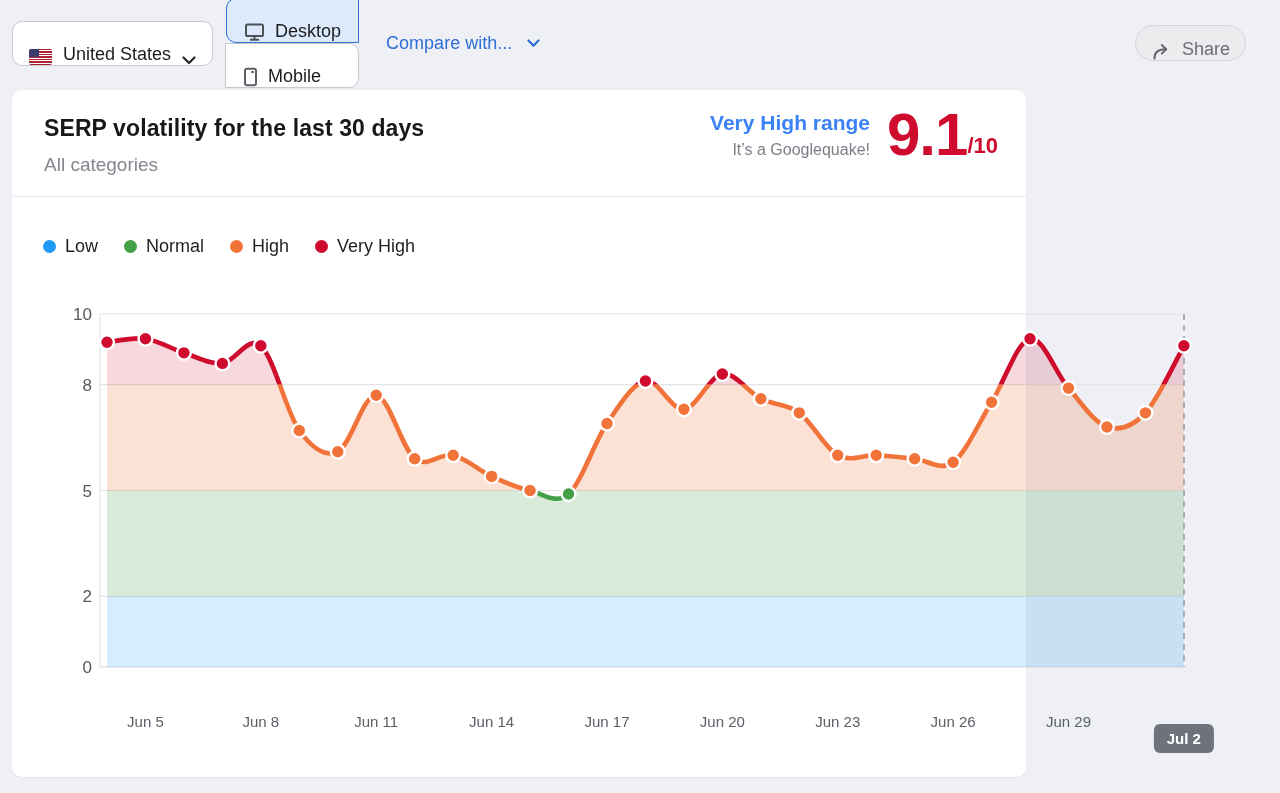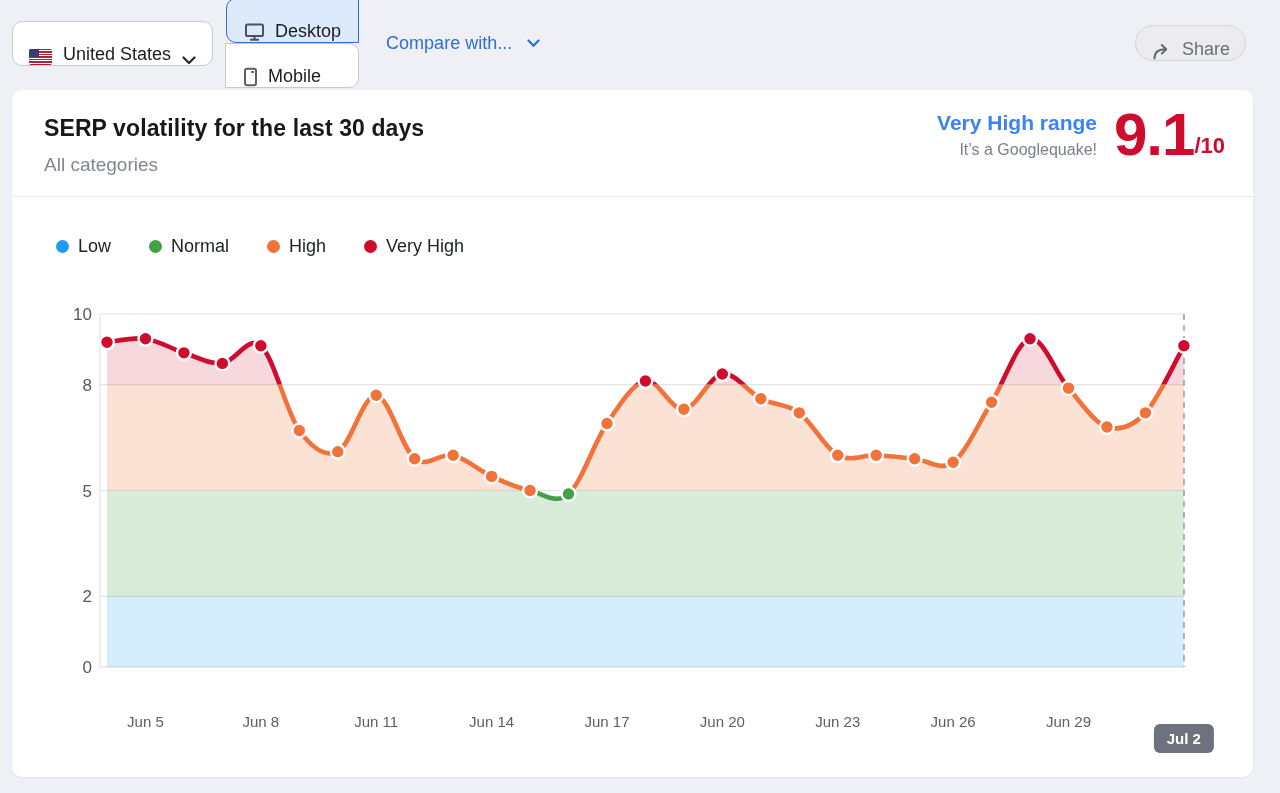--- a/index.html
+++ b/index.html
@@ -16,34 +16,34 @@
   .seg { display:flex; margin-left:13px;flex-direction:column; }
   .seg-btn { gap:10px; padding:0 17px; font-size:18px; color:#1b1d20; }
   .seg-btn.first { border-radius:10px 0 0 10px; }
   .seg-btn.last { border-radius:0 10px 10px 0; margin-left:-1px; }
   .seg-btn.selected { background:#ddeafb; border:1px solid #2e6fd8; z-index:2; }
   .compare-link { margin-left:27px; display:flex; align-items:center; gap:15px; color:#2e6fd8; font-size:18px; cursor:pointer; }
   .share-btn { margin-left:auto; margin-right:22px; gap:10px; height:36px; padding:0 15px; border-radius:20px;
                background:#ececee; border:1px solid #d4d6da; color:#6b6e74; font-size:18px; }
 
   
-  .card { position:relative; margin:24px 27px 0 12px; width:1241px; height:687px; background:#fff; border-radius:10px; box-shadow:0 1px 2px rgba(20,30,50,.06); }
+  .card { position:relative; margin:24px 27px 0 12px; width:1014px; height:687px; background:#fff; border-radius:10px; box-shadow:0 1px 2px rgba(20,30,50,.06); }
   .card-header { position:relative; height:107px; padding:25px 28px 0 32px; border-bottom:1px solid #e9eaee; }
   .card-title { font-size:23px; font-weight:700; color:#17181a; letter-spacing:.1px; }
   .card-subtitle { margin-top:12px; font-size:19px; color:#83878f; }
   .score-wrap { position:absolute; top:17px; right:28px; display:flex; align-items:center; gap:17px; }
   .score-text { text-align:right; }
   .score-range { font-size:21px; font-weight:700; color:#3b82f6; }
   .score-caption { margin-top:6px; font-size:16px; color:#7a7e86; }
   .score-big { display:flex; align-items:flex-end; color:#cf0b2e;justify-content:space-between; }
   .score-value { font-size:60px; font-weight:800; line-height:.92; letter-spacing:-1px; }
   .score-outof { font-size:22px; font-weight:700; margin-bottom:3px; }
 
   
-  .legend { position:absolute; top:146px; left:44px; display:flex; align-items:center; gap:38px; }
+  .legend { position:absolute; top:146px; left:31px; display:flex; align-items:center; gap:26px; }
   .legend-item { display:flex; align-items:center; gap:9px; font-size:18px; color:#1d2025; cursor:pointer; }
   .legend-dot { width:13px; height:13px; border-radius:50%; }
 
   
   .chart-area { position:absolute; top:206px; left:0; width:1241px; height:460px; }
   .chart-area svg { position:absolute; top:0; left:0; }
   .x-tick { position:absolute; top:417px; transform:translateX(-50%); font-size:15px; color:#5b6067; white-space:nowrap; }
   .x-tick.current { top:428px; background:#6d727c; color:#fff; font-weight:600; padding:6px 13px; border-radius:6px; }
 </style>
 </head>

